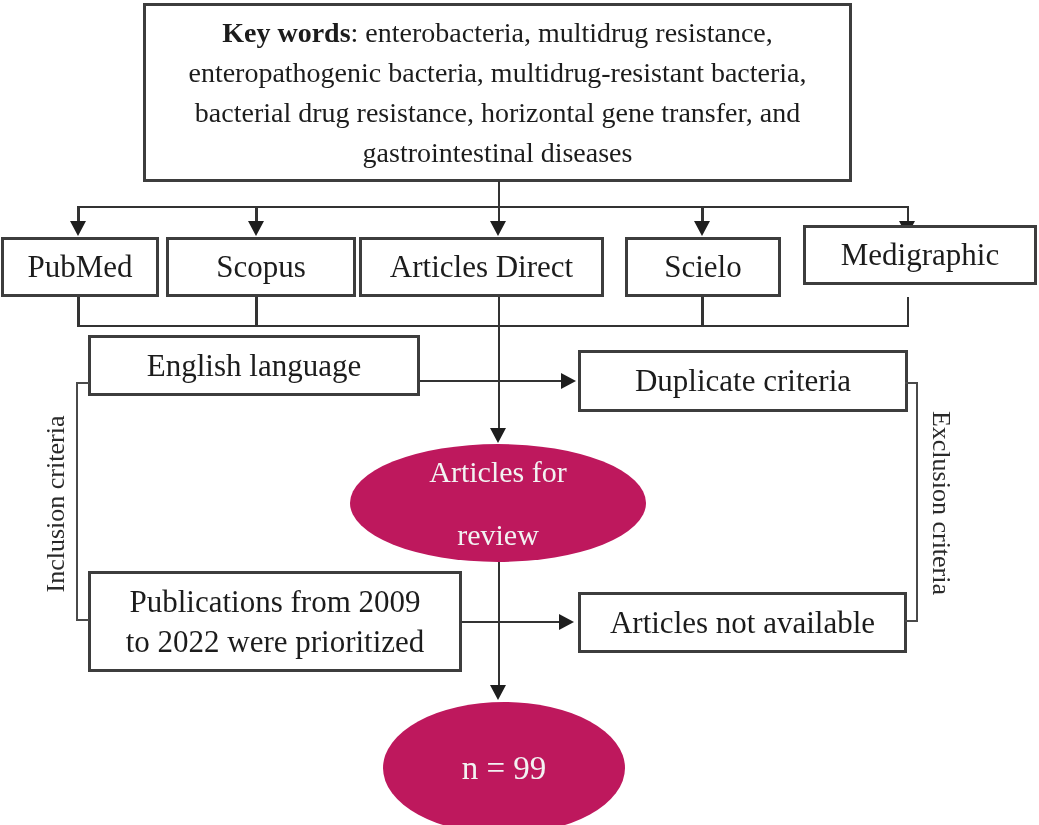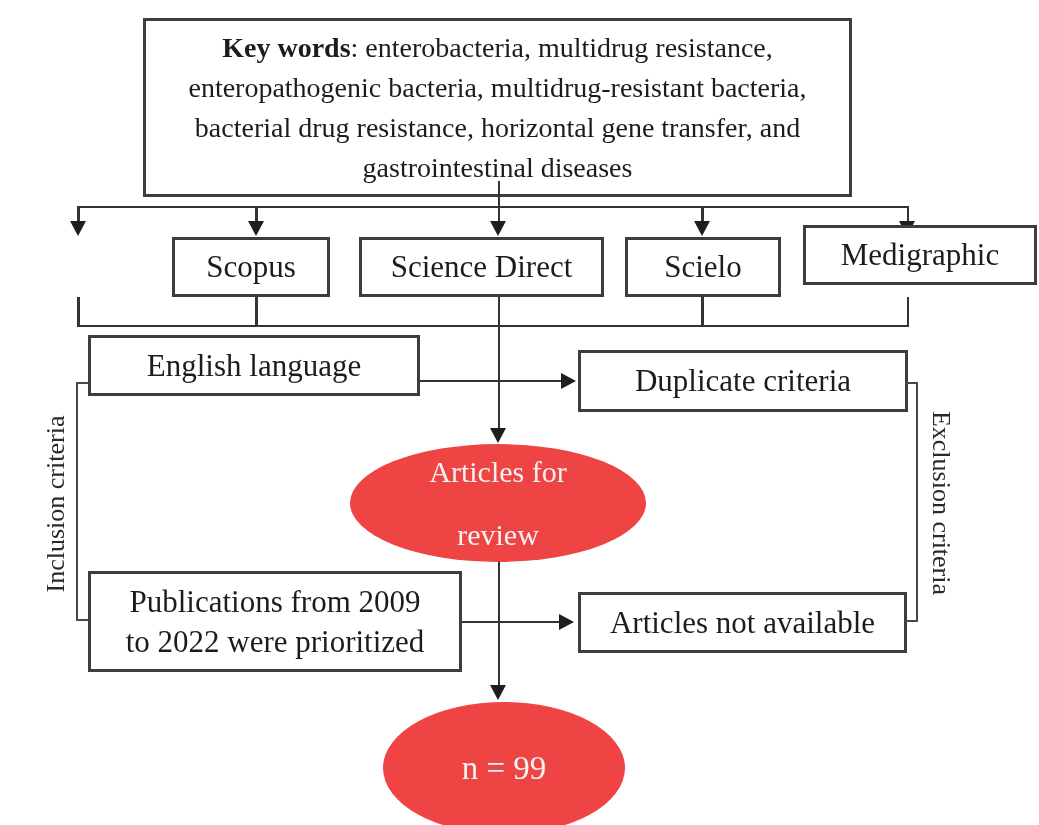--- a/index.html
+++ b/index.html
@@ -12,21 +12,21 @@
   .box{
     position:absolute;box-sizing:border-box;background:#ffffff;
     border:3px solid #3d3d3d;
     display:flex;align-items:center;justify-content:center;
     text-align:center;font-size:31px;line-height:40px;
   }
   .box.multi{flex-direction:column;}
   .title-box{font-size:28px;line-height:40px;padding:4px 22px;}
   .title-box .bold{font-weight:bold;}
   .ellipse{
-    position:absolute;box-sizing:border-box;background:#ef4444;color:#f2f2f2;
+    position:absolute;box-sizing:border-box;background:#be185d;color:#f2f2f2;
     border-radius:50%;display:flex;flex-direction:column;
     align-items:center;justify-content:center;text-align:center;
     font-size:30px;line-height:43px;gap:20px;
   }
   .ellipse.count{font-size:33px;}
   .hline,.vline{position:absolute;background:#333333;}
   .hline{height:2.5px;}
   .vline{width:2.5px;}
   .arrow-down{
     position:absolute;width:0;height:0;
@@ -53,21 +53,21 @@
     position:absolute;white-space:nowrap;font-size:26px;color:#2a2a2a;
   }
   .side-label.ccw{transform:translate(-50%,-50%) rotate(-90deg);}
   .side-label.cw{transform:translate(-50%,-50%) rotate(90deg);}
 </style>
 </head>
 <body>
 
 <div id="canvas">
 
-  <div class="box title-box" style="left:143px;top:18px;width:709px;height:179px;">
+  <div class="box title-box" style="left:143px;top:3px;width:709px;height:179px;">
     <div><span class="bold">Key words</span><span>: enterobacteria, multidrug resistance, enteropathogenic bacteria, multidrug-resistant bacteria, bacterial drug resistance, horizontal gene transfer, and gastrointestinal diseases</span></div>
   </div>
 
   <div class="vline" style="left:497.5px;top:181px;height:26px;"></div>
 
   <div class="hline" style="left:77px;top:205.5px;width:832px;"></div>
 
   <div class="vline" style="left:77px;top:206px;height:17px;"></div>
   <div class="arrow-down" style="left:70px;top:221px;"></div>
 
@@ -76,25 +76,28 @@
 
   <div class="vline" style="left:497.5px;top:206px;height:17px;"></div>
   <div class="arrow-down" style="left:490px;top:221px;"></div>
 
   <div class="vline" style="left:701px;top:206px;height:17px;"></div>
   <div class="arrow-down" style="left:694px;top:221px;"></div>
 
   <div class="vline" style="left:906.5px;top:206px;height:17px;"></div>
   <div class="arrow-down" style="left:899px;top:221px;"></div>
 
-  <div class="box" style="left:172px;top:237px;width:158px;height:60px;">
+  <div class="box" style="left:1px;top:237px;width:158px;height:60px;">
+    <span>PubMed</span>
+  </div>
+  <div class="box" style="left:166px;top:237px;width:190px;height:60px;">
     <span>Scopus</span>
   </div>
   <div class="box" style="left:359px;top:237px;width:245px;height:60px;">
-    <span>Science Direct</span>
+    <span>Articles Direct</span>
   </div>
   <div class="box" style="left:625px;top:237px;width:156px;height:60px;">
     <span>Scielo</span>
   </div>
   <div class="box" style="left:803px;top:225px;width:234px;height:60px;">
     <span>Medigraphic</span>
   </div>
 
   <div class="vline" style="left:77px;top:297px;height:30px;"></div>
   <div class="vline" style="left:255px;top:297px;height:30px;"></div>

